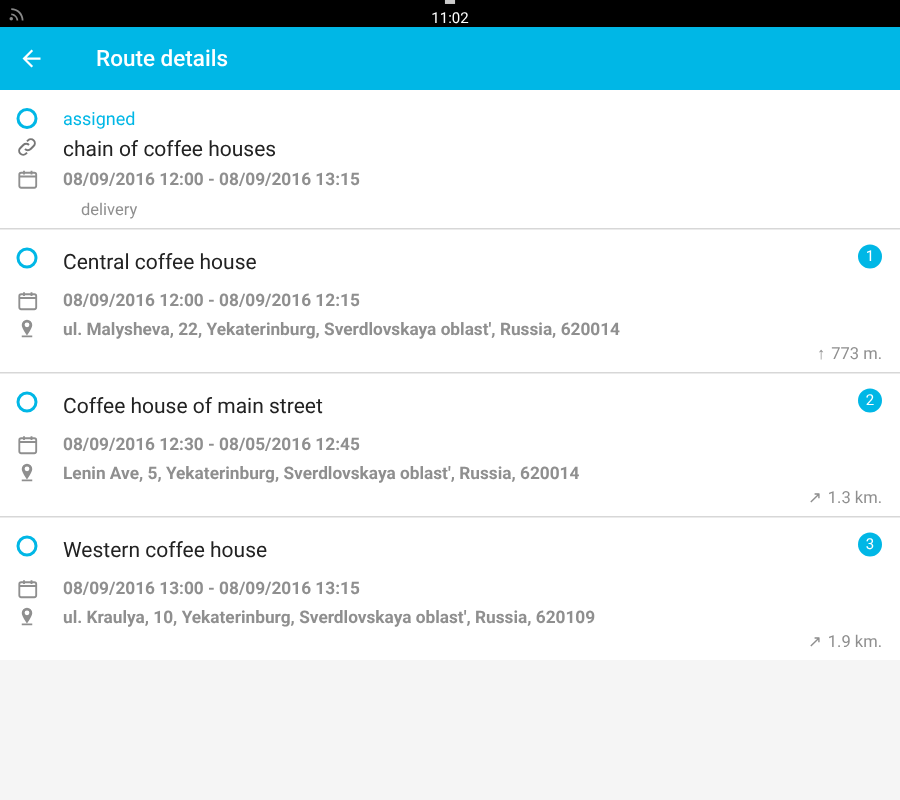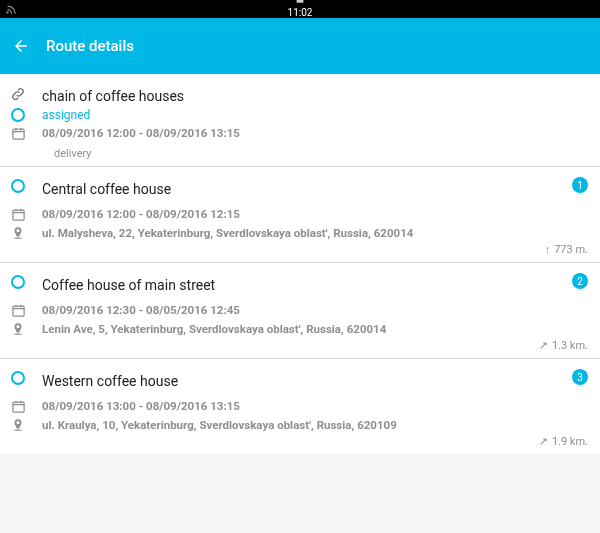--- a/index.html
+++ b/index.html
@@ -1,21 +1,21 @@
 <!DOCTYPE html>
 <html><head>
 <meta charset="utf-8">
 <style>
   * { box-sizing: border-box; margin: 0; padding: 0; }
   html, body { width: 600px; height: 533px; font-family: Roboto, Arial, sans-serif; background: #f5f5f5; overflow: hidden; }
   .status-bar { background: #000; color: #fff; height: 18px; display: flex; align-items: center; justify-content: flex-end; padding: 0 6px; font-size: 10px; gap: 4px; position: relative; flex-direction: column; }
   .status-bar .sat { position: absolute; left: 4px; top: 2px; }
   .status-bar .sat svg { width: 14px; height: 14px; }
   .status-bar span { }
-  .app-bar { background: #00b7e6; color: #fff; height: 56px; display: flex; align-items: center; padding: 0 12px; gap: 16px; }
+  .app-bar { background: #00b7e6; color: #fff; height: 42px; display: flex; align-items: center; padding: 0 12px; gap: 34px; }
   .app-bar .back { cursor: pointer; display: flex; align-items: center; }
   .app-bar .title { font-size: 15px; font-weight: 500; }
   .list { background: #fff; }
 
   .item { border-bottom: 1px solid #d7d7d7; padding: 10px 10px 6px 8px; position: relative; }
   .row { display: flex; align-items: flex-start; gap: 14px; padding: 2px 0; }
   .iconcol { width: 20px; display: flex; justify-content: center; align-items: center; color: #8f8f8f; }
   .title-text { font-size: 14px; color: #222; font-weight: 400; padding-top: 2px; }
   .assigned { color: #00b7e6; font-size: 12px; }
   .sub { color: #8f8f8f; font-size: 11.5px; font-weight: bold; }
@@ -73,35 +73,35 @@
       </svg>
   </div>
   <div class="title">Route details</div>
 </div>
 
 <div class="list">
 
   <div class="item" style="padding-bottom:0;">
     <div class="row">
       <div class="iconcol">
+          <div class="ring"></div>
+        </div>
+      <div class="assigned">assigned</div>
+    </div>
+    <div class="row">
+      <div class="iconcol">
         <svg width="16" height="16" viewBox="0 0 24 24" fill="none" stroke="#777" stroke-width="2">
             <path d="M10 14a4 4 0 0 0 5.66 0l3-3a4 4 0 0 0-5.66-5.66l-1 1"></path>
             <path d="M14 10a4 4 0 0 0-5.66 0l-3 3a4 4 0 0 0 5.66 5.66l1-1"></path>
           </svg>
       </div>
       <div class="title-text">chain of coffee houses</div>
     </div>
     <div class="row">
       <div class="iconcol">
-          <div class="ring"></div>
-        </div>
-      <div class="assigned">assigned</div>
-    </div>
-    <div class="row">
-      <div class="iconcol">
         <svg width="15" height="15" viewBox="0 0 24 24" fill="#8f8f8f">
             <rect x="3" y="5" width="18" height="16" rx="2" fill="none" stroke="#8f8f8f" stroke-width="2"></rect>
             <path d="M3 9h18" stroke="#8f8f8f" stroke-width="2"></path>
             <path d="M8 3v4M16 3v4" stroke="#8f8f8f" stroke-width="2"></path>
           </svg>
       </div>
       <div class="sub">08/09/2016 12:00 - 08/09/2016 13:15</div>
     </div>
     <div class="delivery">delivery</div>
   </div>

